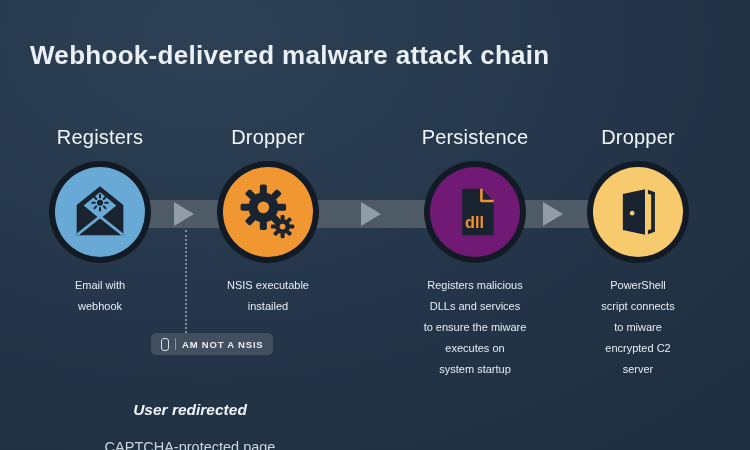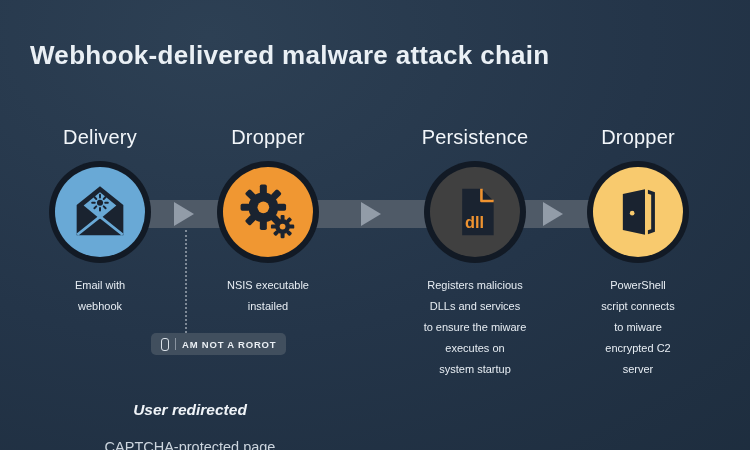--- a/index.html
+++ b/index.html
@@ -85,21 +85,21 @@
 <div class="canvas">
 
   <div class="title">Webhook-delivered malware attack chain</div>
 
   <div class="band"></div>
   <div class="flow-arrow arrow-1"></div>
   <div class="flow-arrow arrow-2"></div>
   <div class="flow-arrow arrow-3"></div>
 
   <div class="stage stage-1">
-    <div class="stage-header">Delivery</div>
+    <div class="stage-header">Registers</div>
     <div class="circle-ring">
       <div class="circle-inner" style="background-color: rgb(105, 169, 214); color: rgb(105, 169, 214);">
         <svg viewBox="0 0 48 48">
           <path d="M24 2 L44 18 V44 H4 V18 Z" fill="var(--icon-dark)"></path>
           <path d="M24 7 L38 18.5 L24 30 L10 18.5 Z" fill="currentColor"></path>
           <circle cx="24" cy="16" r="2.6" fill="var(--icon-dark)"></circle>
           <g stroke="var(--icon-dark)" stroke-width="1.7" stroke-linecap="round">
             <line x1="24" y1="11.5" x2="24" y2="9.3"></line>
             <line x1="24" y1="20.5" x2="24" y2="22.7"></line>
             <line x1="19.5" y1="16" x2="17.3" y2="16"></line>
@@ -151,21 +151,21 @@
         </svg>
       </div>
     </div>
     <div class="stage-desc">NSIS executable
 instailed</div>
   </div>
 
   <div class="stage stage-3">
     <div class="stage-header">Persistence</div>
     <div class="circle-ring">
-      <div class="circle-inner" style="background-color: #404040; color: rgb(239, 147, 48); text-align: center;">
+      <div class="circle-inner" style="background-color: #701a75; color: rgb(239, 147, 48); text-align: center;">
         <svg viewBox="0 0 48 48">
           <path d="M13 4 H29.5 L40 14.5 V44 H13 Z" fill="var(--icon-dark)"></path>
           <path d="M29.5 4 V14.5 H40" fill="none" stroke="currentColor" stroke-width="2.2" stroke-linejoin="round"></path>
           <text x="15.5" y="38" font-size="14" font-weight="600" fill="currentColor" font-family="inherit">dll</text>
         </svg>
       </div>
     </div>
     <div class="stage-desc">Registers malicious
 DLLs and services
 to ensure the miware
@@ -189,21 +189,21 @@
 to miware
 encrypted C2
 server</div>
   </div>
 
   <div class="dotted-connector"></div>
 
   <div class="captcha-badge">
     <span class="checkbox-glyph"></span>
     <span class="badge-divider"></span>
-    <span class="badge-label">AM NOT A ROROT</span>
+    <span class="badge-label">AM NOT A NSIS</span>
   </div>
 
   <div class="captcha-captions">
     <div class="caption-primary">User redirected</div>
     <div class="caption-secondary">CAPTCHA-protected page</div>
   </div>
 
 </div>
 
 </body></html>

